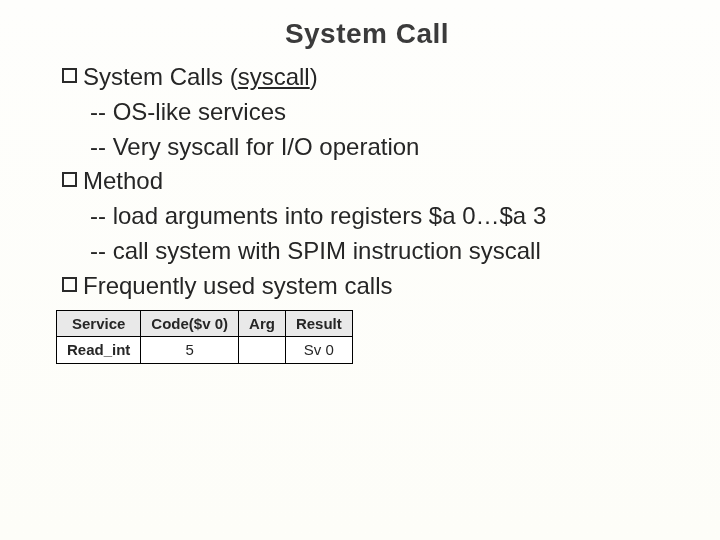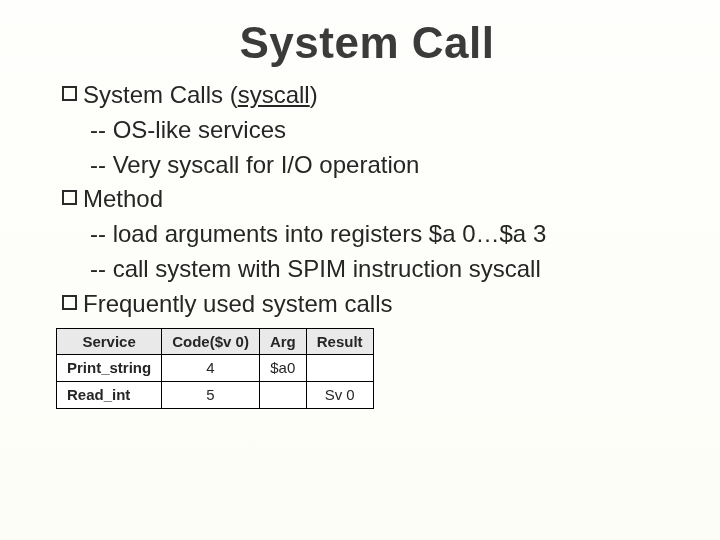--- a/index.html
+++ b/index.html
@@ -15,21 +15,21 @@
   .slide {
     width: 720px;
     height: 540px;
     position: relative;
     box-sizing: border-box;
     background: linear-gradient(to bottom, #fefefc 0%, #fdfdf8 100%);
     padding: 18px 48px 0 62px;
   }
   .title {
     text-align: center;
-    font-size: 44px;
+    font-size: 28px;
     font-weight: bold;
     color: #3b3b3b;
     margin: 0 0 10px 0;
     letter-spacing: 0.5px;
   }
   .body {
     font-size: 24px;
     line-height: 1.45;
     color: #262626;
   }
@@ -118,26 +118,20 @@
         <thead>
           <tr>
             <th>Service</th>
             <th>Code($v 0)</th>
             <th>Arg</th>
             <th>Result</th>
           </tr>
         </thead>
         <tbody>
           <tr>
-            <td class="svc">Print_string</td>
-            <td>4</td>
-            <td>$a0</td>
-            <td></td>
-          </tr>
-          <tr>
             <td class="svc">Read_int</td>
             <td>5</td>
             <td></td>
             <td>Sv 0</td>
           </tr>
         </tbody>
       </table>
     </div>
 
   </div>

